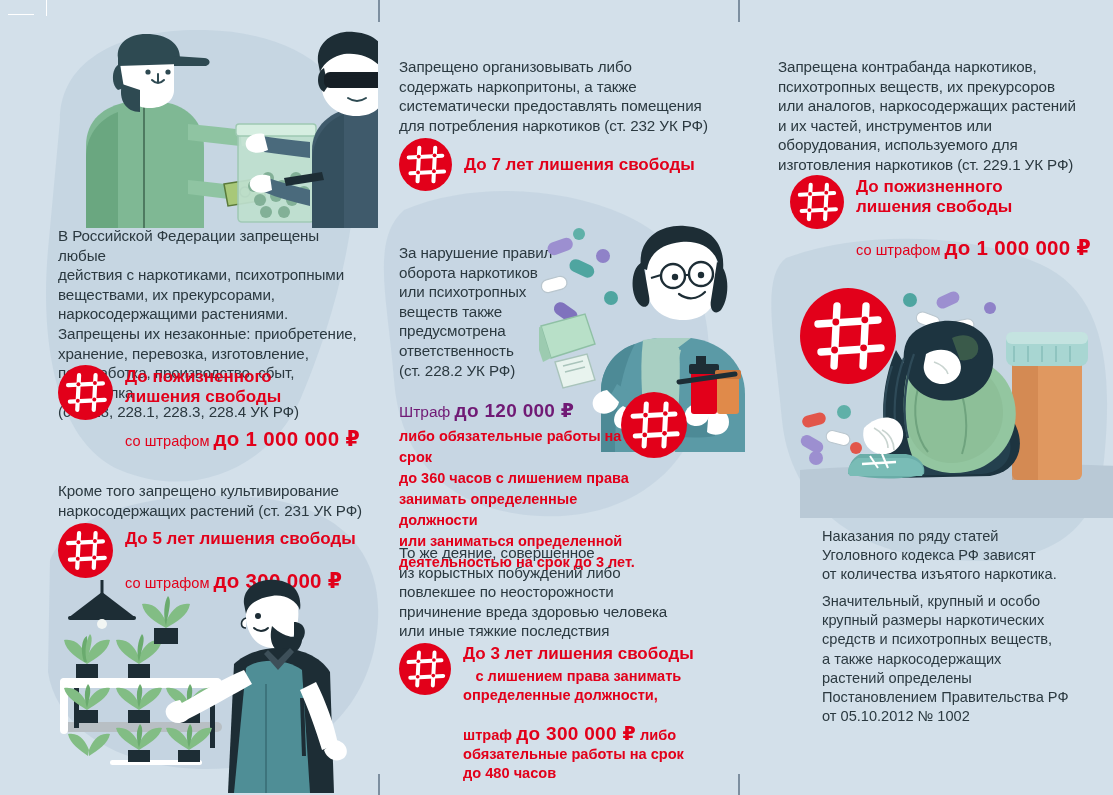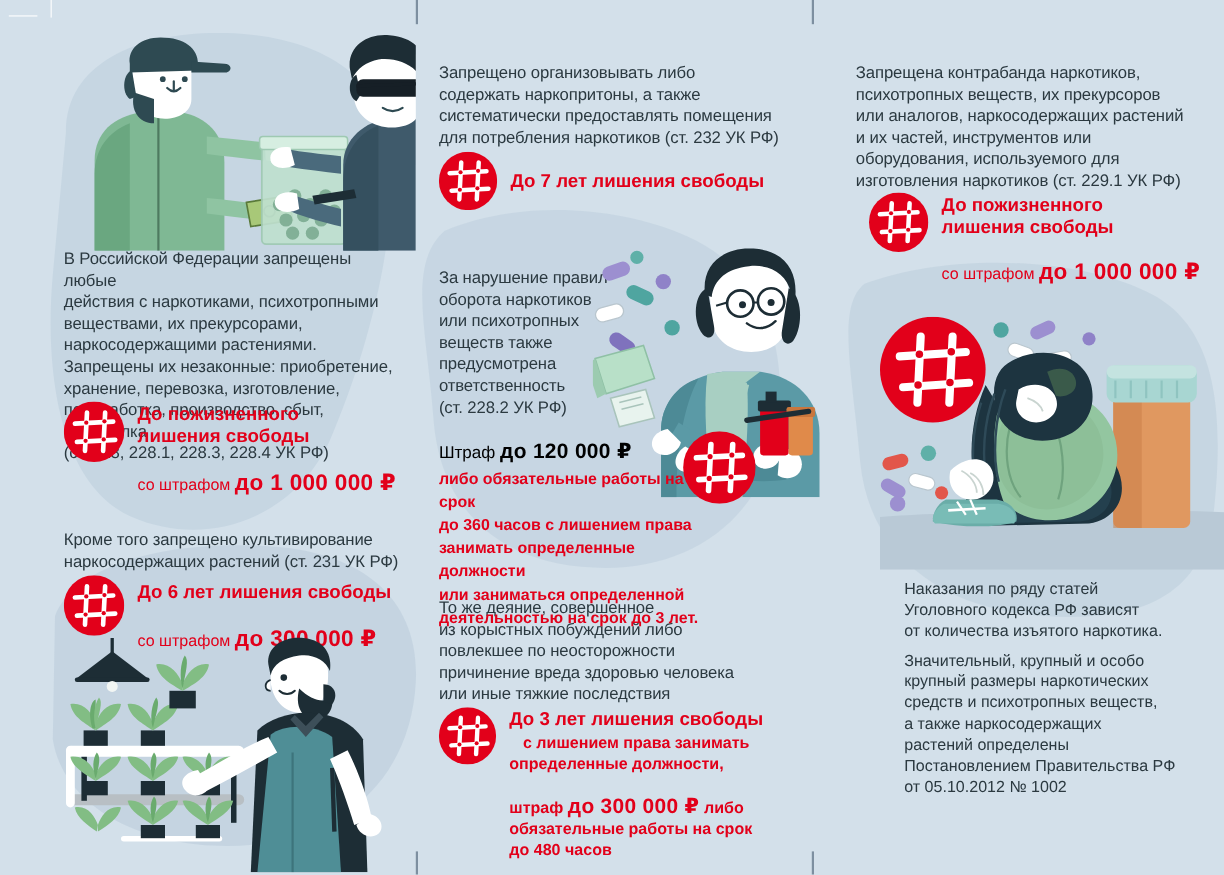--- a/index.html
+++ b/index.html
@@ -195,21 +195,21 @@
             <path d="M13 40 L51 38"></path>
         </g>
         <g fill="#e2001a">
           <circle cx="22.3" cy="21" r="2.1"></circle>
             <circle cx="40.3" cy="19.6" r="2.1"></circle>
           <circle cx="21.6" cy="39" r="2.1"></circle>
             <circle cx="39.6" cy="37.6" r="2.1"></circle>
         </g>
       </svg>
       <div style="padding-top:6px;">
-        <div class="p-head">До 6 лет лишения свободы</div>
+        <div class="p-head">До 5 лет лишения свободы</div>
         <div class="p-sub light" style="margin-top:3px;">
           <span>со штрафом </span><span class="p-amount big">до 300 000 ₽</span>
         </div>
       </div>
     </div>
 
     <svg class="illus" style="left:-8px;top:578px;" width="330" height="215" viewBox="0 0 330 215">
 
       <path d="M52 2 L52 18" stroke="#1d2d35" stroke-width="3"></path>
       <path d="M18 40 L52 14 L86 40 Z" fill="#1d2d35"></path>
@@ -401,21 +401,21 @@
       </g>
       <g fill="#e2001a">
         <circle cx="22.3" cy="21" r="2.1"></circle>
           <circle cx="40.3" cy="19.6" r="2.1"></circle>
         <circle cx="21.6" cy="39" r="2.1"></circle>
           <circle cx="39.6" cy="37.6" r="2.1"></circle>
       </g>
     </svg>
 
     <div class="block" style="left:0;top:400px;width:250px;z-index:12;">
-      <div style="font-size:15.5px;color:#000000;font-weight:bold;line-height:22px;">
+      <div style="font-size:15.5px;color:#701a75;font-weight:bold;line-height:22px;">
         <span style="font-weight:normal;">Штраф </span><span class="p-amount">до 120 000 ₽</span>
       </div>
       <div class="p-lines" style="margin-top:3px;">либо обязательные работы на срок
 до 360 часов с лишением права
 занимать определенные должности
 или заниматься определенной
 деятельностью на срок до 3 лет.</div>
     </div>
 
     <div class="block body-text" style="left:0;top:543px;width:300px;">То же деяние, совершенное

